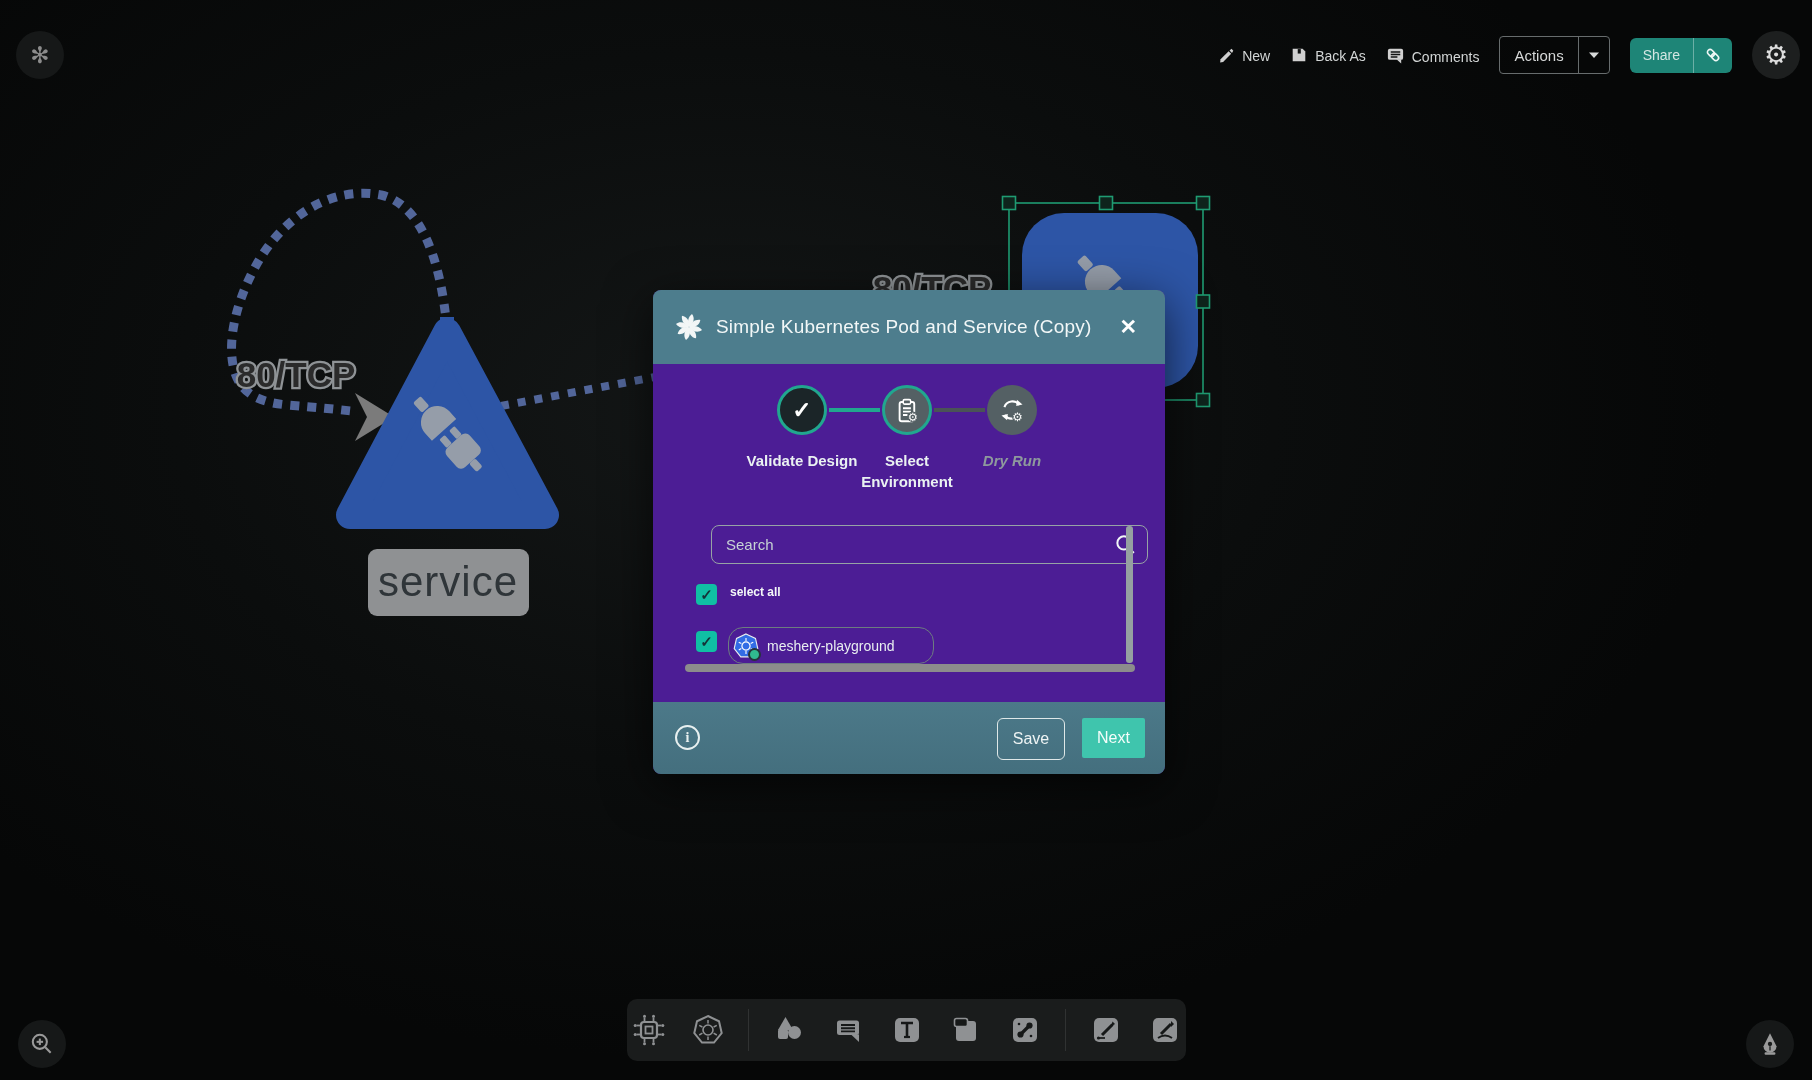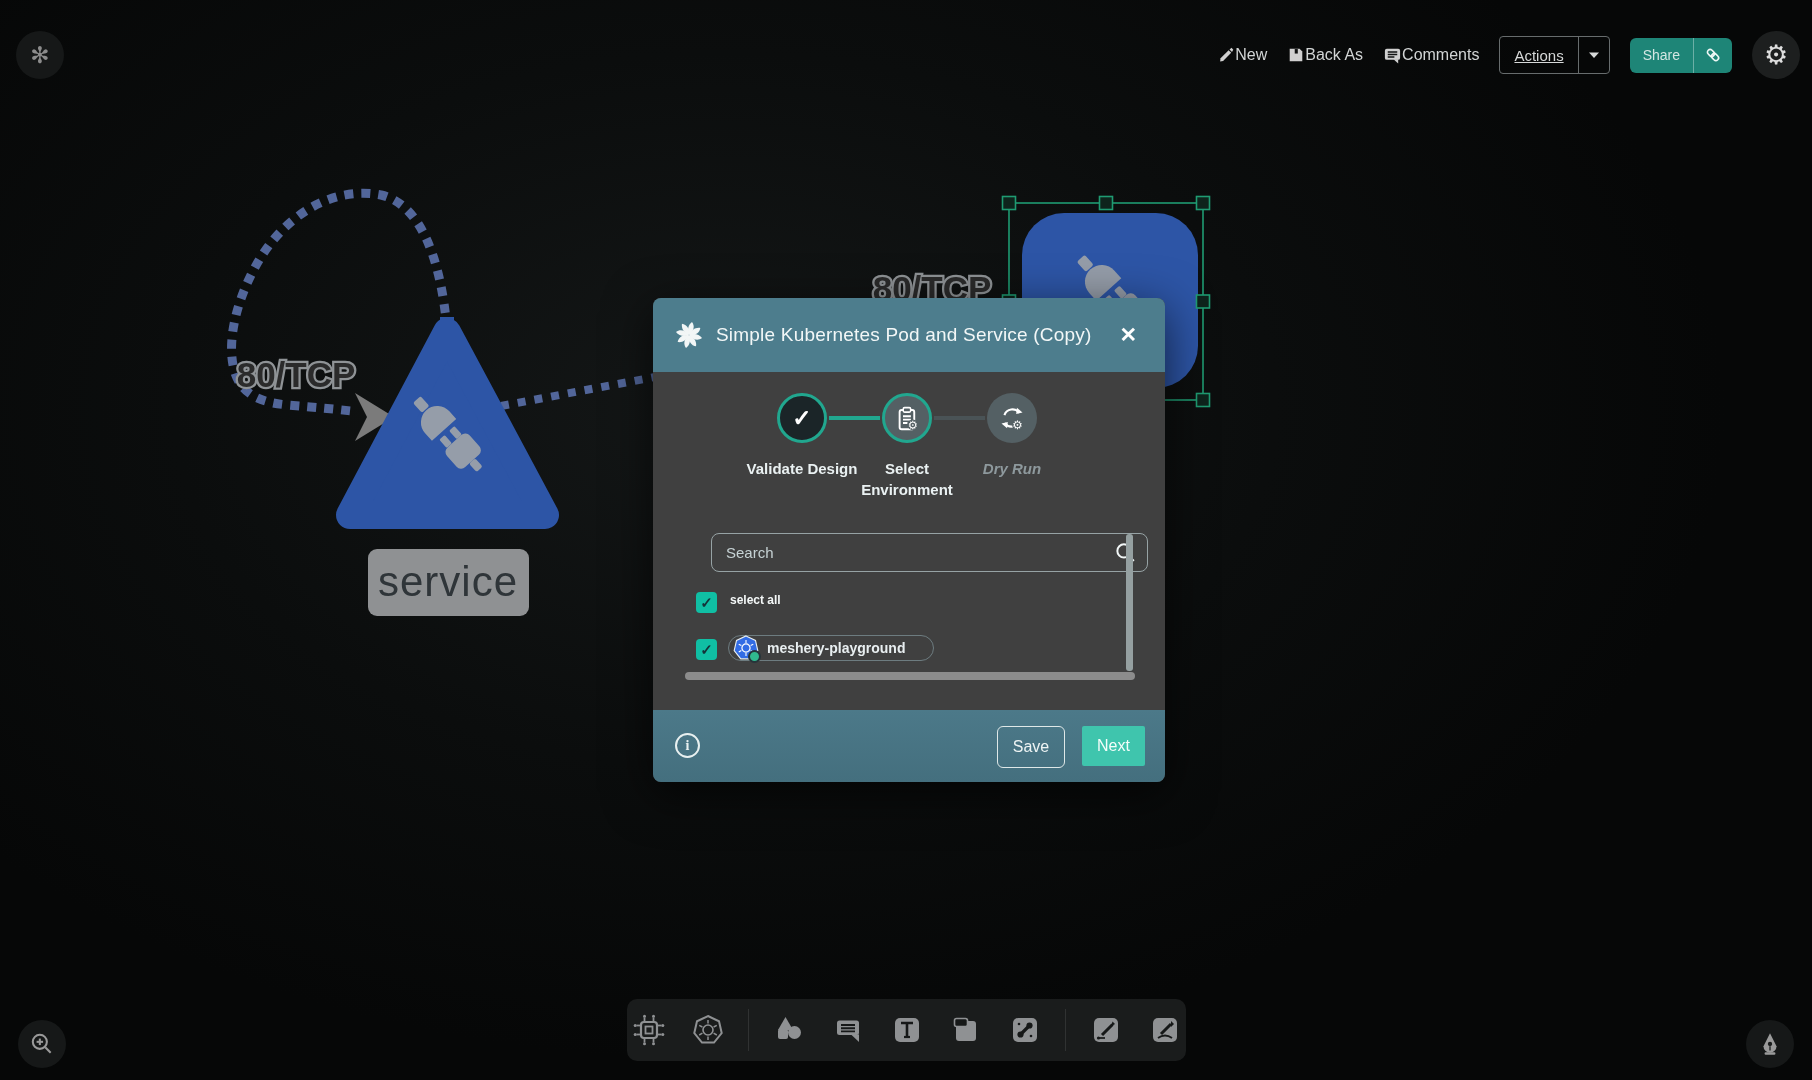--- a/index.html
+++ b/index.html
@@ -4,36 +4,36 @@
 <style>
   html,body{margin:0;padding:0;width:1812px;height:1080px;overflow:hidden;
     font-family:"Liberation Sans",sans-serif;
     background:radial-gradient(ellipse 1000px 650px at 40% 38%, #141717 0%, #0b0d0d 55%, #060707 100%);}
   .abs{position:absolute;}
   
   .corner-btn{position:absolute;width:48px;height:48px;border-radius:50%;background:#161818;
     display:flex;align-items:center;justify-content:center;color:#8c8c8c;cursor:pointer;}
   
   .top-toolbar{position:absolute;top:30px;right:12px;display:flex;align-items:center;gap:20px;height:50px;}
-  .tt-item{display:flex;align-items:flex-start;color:#d2d5d5;font-size:16px;cursor:pointer;}
+  .tt-item{display:flex;align-items:flex-end;gap:7px;color:#d2d5d5;font-size:14px;cursor:pointer;}
   .actions-btn{display:flex;align-items:stretch;border:1px solid #676c6d;border-radius:4px;height:36px;color:#d6d8d8;font-size:15px;cursor:pointer;}
-  .actions-main{display:flex;align-items:center;padding:0 14px;text-decoration:underline;}
+  .actions-main{display:flex;align-items:center;padding:0 14px;}
   .actions-caret{display:flex;align-items:center;padding:0 9px;border-left:1px solid #676c6d;}
   .share-btn{display:flex;align-items:stretch;background:#1E8577;border-radius:6px;height:35px;color:#d3e6e2;font-size:14px;cursor:pointer;}
   .share-main{display:flex;align-items:center;padding:16px 13px;}
   .share-link{display:flex;align-items:center;padding:0 10px;border-left:1px solid rgba(255,255,255,.35);}
   .gear-btn{width:48px;height:48px;border-radius:50%;background:#1d1f1f;display:flex;align-items:center;justify-content:center;
     color:#dedede;font-size:27px;cursor:pointer;}
   
   .bottom-toolbar{position:absolute;left:627px;top:999px;width:559px;height:62px;background:#1a1c1c;border-radius:10px;
     display:flex;align-items:center;justify-content:center;gap:21px;}
   .bt-icon{width:38px;height:38px;display:flex;align-items:center;justify-content:center;cursor:pointer;}
   .bt-div{width:1px;height:42px;background:#303232;}
   
-  .modal{position:absolute;left:653px;top:298px;width:512px;height:484px;background:#404040;border-radius:8px;
+  .modal{position:absolute;left:653px;top:290px;width:512px;height:484px;background:#4c1d95;border-radius:8px;
     box-shadow:0 12px 48px rgba(0,0,0,.65);z-index:10;}
   .modal-header{position:absolute;left:0;top:0;right:0;height:74px;background:#4D7D8D;border-radius:8px 8px 0 0;
     display:flex;align-items:center;padding:0 22px;box-sizing:border-box;}
   .modal-title{color:#F2F7F7;font-size:19px;font-weight:500;margin-left:13px;letter-spacing:.2px;flex:1;}
   .modal-close{color:#fff;font-size:21px;font-weight:bold;cursor:pointer;padding:4px 6px;}
   .step-circle{position:absolute;width:50px;height:50px;border-radius:50%;box-sizing:border-box;
     display:flex;align-items:center;justify-content:center;}
   .conn{position:absolute;height:3.5px;top:118px;}
   .step-label{position:absolute;top:160px;width:120px;margin-left:-60px;text-align:center;
     color:#EAF1F2;font-size:15px;font-weight:600;line-height:21px;}
@@ -41,22 +41,22 @@
   .search-wrap{position:absolute;left:34px;top:235px;width:437px;height:39px;padding-left:24px;}
   .search-input{width:100%;height:100%;box-sizing:border-box;background:transparent;border:1.3px solid #97A3A5;
     border-radius:8px;color:#E6EEEF;font-size:15px;padding:0 44px 0 14px;outline:none;font-family:"Liberation Sans",sans-serif;}
   .search-input::placeholder{color:#C6D2D4;}
   .search-icon{position:absolute;right:11px;top:8px;}
   .vscroll{position:absolute;left:473px;top:236px;width:7px;height:137px;background:#95A0A1;border-radius:3px;cursor:pointer;}
   .hscroll{position:absolute;left:32px;top:374px;width:450px;height:8px;background:#8C8C8C;border-radius:4px;cursor:pointer;}
   .checkbox{position:absolute;width:21px;height:21px;border-radius:4px;background:#10BFA4;
     display:flex;align-items:center;justify-content:center;color:#143238;font-size:15px;font-weight:bold;cursor:pointer;}
   .selectall-label{position:absolute;left:77px;top:295px;color:#F4F8F8;font-size:12px;font-weight:bold;}
-  .env-chip{position:absolute;left:75px;top:337px;width:206px;height:26px;border:1px solid #6D7C80;border-radius:15px;
-    display:flex;align-items:center;padding-left:4px;box-sizing:border-box;cursor:pointer;font-weight:bold;}
+  .env-chip{position:absolute;left:75px;top:337px;width:206px;height:37px;border:1px solid #6D7C80;border-radius:15px;
+    display:flex;align-items:center;padding-left:4px;box-sizing:border-box;cursor:pointer;}
   .chip-label{color:#E8EEF0;font-size:14px;margin-left:8px;}
   .k8s-wrap{position:relative;width:26px;height:26px;}
   .modal-footer{position:absolute;left:0;right:0;bottom:0;height:72px;background:linear-gradient(180deg,#4C7989,#446F7E);
     border-radius:0 0 8px 8px;}
   .info-btn{position:absolute;left:22px;top:23px;width:25px;height:25px;border-radius:50%;border:2px solid #E8F0F0;
     box-sizing:border-box;color:#E8F0F0;display:flex;align-items:center;justify-content:center;
     font-family:"Liberation Serif",serif;font-size:14px;font-weight:bold;cursor:pointer;}
   .back-btn{position:absolute;right:100px;top:16px;width:66px;height:40px;border:1px solid #DFE8E8;border-radius:6px;
     background:transparent;color:#EEF4F4;font-size:16px;display:flex;align-items:center;justify-content:center;cursor:pointer;}
   .next-btn{position:absolute;right:20px;top:16px;width:63px;height:40px;border-radius:2px;background:#3FC5AD;

